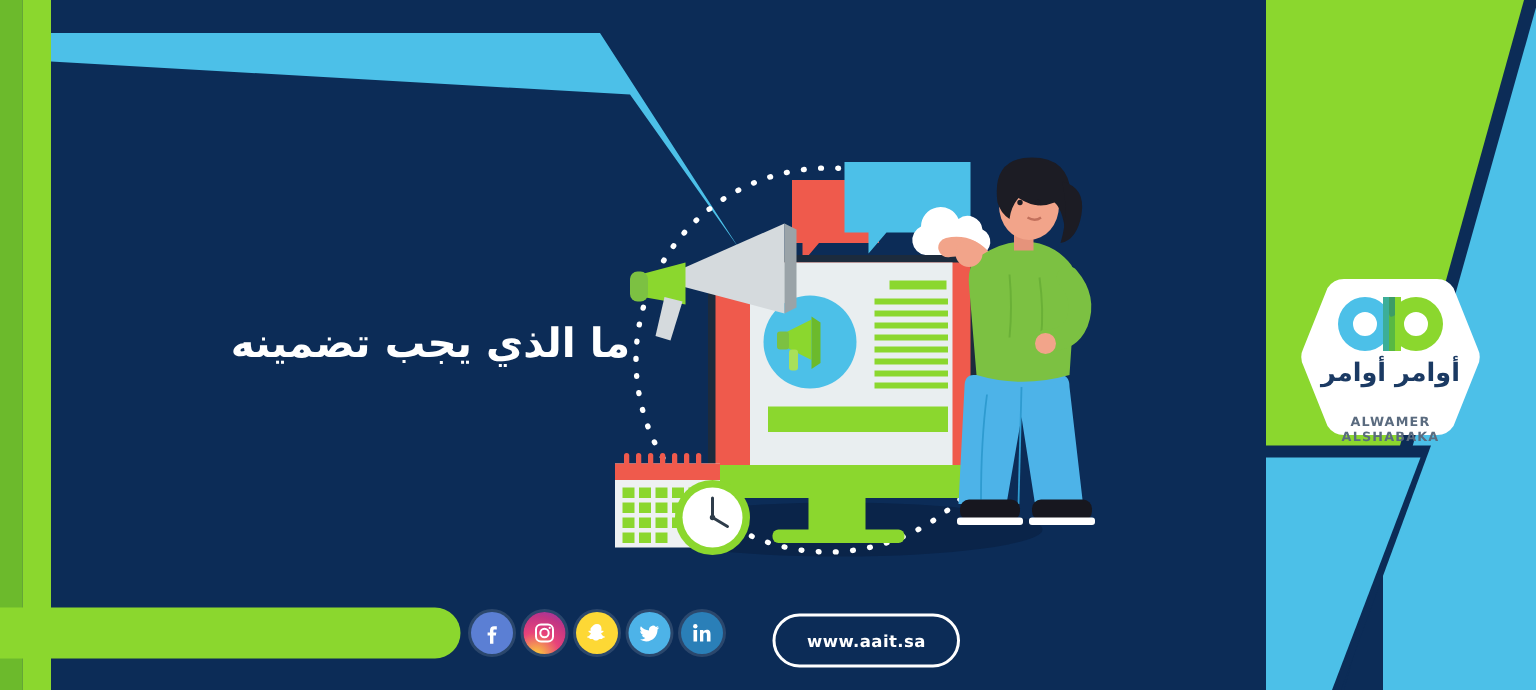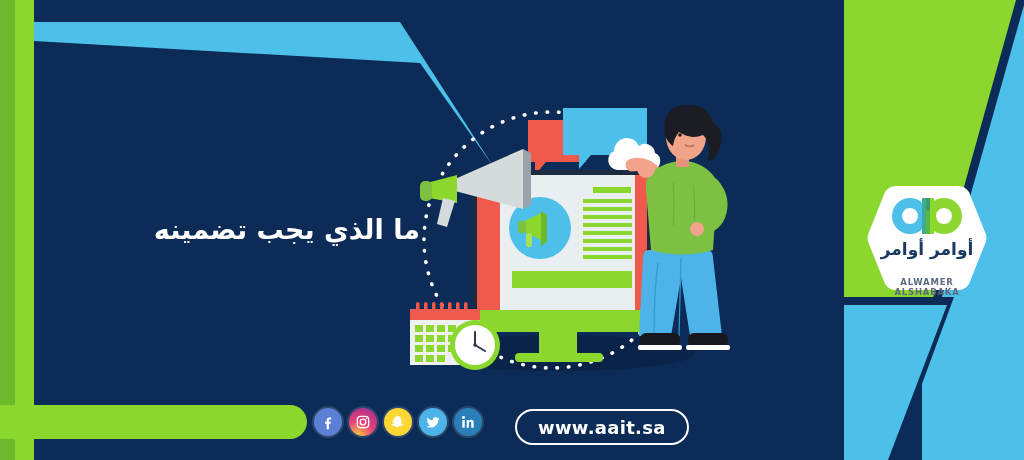--- a/index.html
+++ b/index.html
@@ -84,21 +84,21 @@
   
   #url-pill {
     position: absolute;
     left: 515px; top: 409px;
     height: 36px;
     padding: 12px 21px;
     border: 2.5px solid #ffffff;
     border-radius: 18px;
     display: flex; align-items: center; justify-content: center;
     color: #ffffff;
-    font-size: 18px;
+    font-size: 11px;
     font-weight: bold;
     letter-spacing: 0.3px;
     cursor: pointer;
   }
 
   
   #logo-badge {
     position: absolute;
     left: 866px; top: 182px;
     width: 122px; height: 112px;

